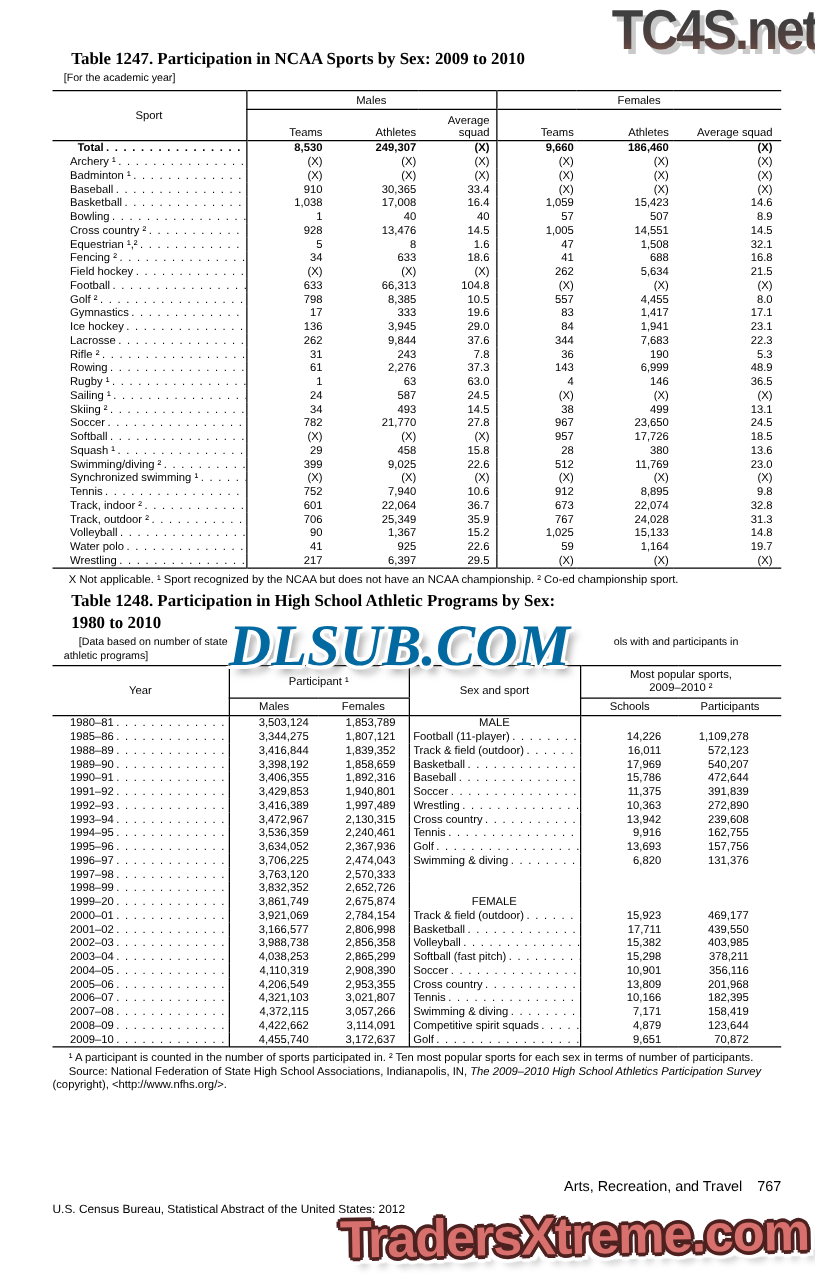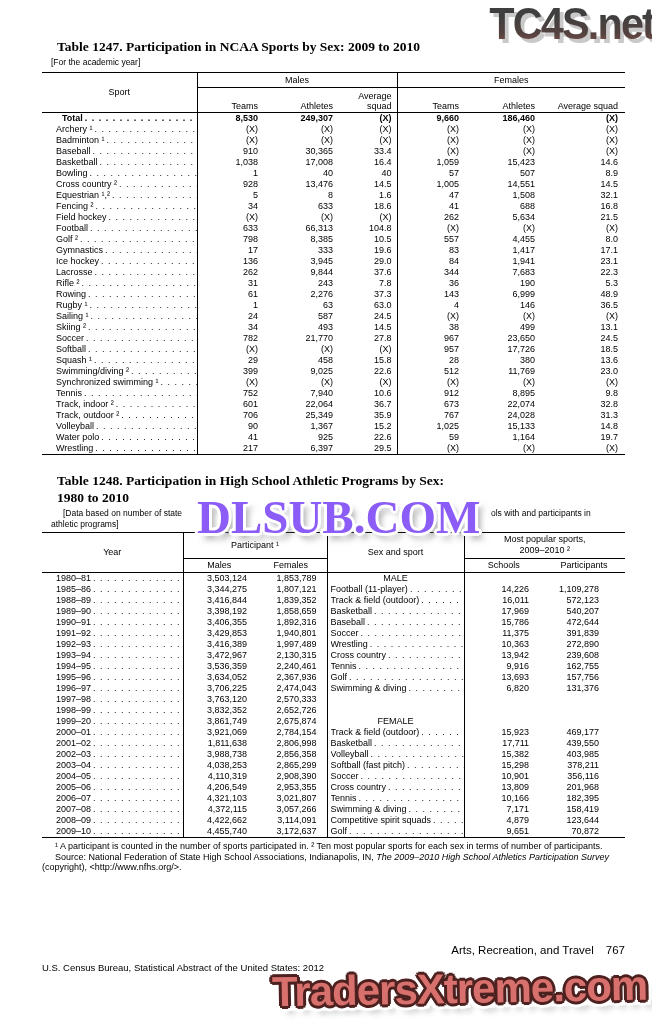--- a/index.html
+++ b/index.html
@@ -68,25 +68,25 @@
   
   .wm{pointer-events:none;white-space:nowrap;}
   .wm-top{position:absolute;top:0px;right:-2px;font-size:45px;font-weight:bold;letter-spacing:-2px;
           transform:scaleX(0.92);transform-origin:right top;line-height:48px;}
   .wm-top .ghost{position:absolute;left:4px;top:4px;color:#c9c9c9;}
   .wm-top .fill{position:relative;color:#474440;}
   @supports ((-webkit-background-clip:text)){
     .wm-top .fill{background:linear-gradient(180deg,#3f3f3f 35%,#544240 70%,#93564b 100%);
                   -webkit-background-clip:text;background-clip:text;color:transparent;}
   }
-  .wm-mid{position:absolute;left:197px;top:492px;font-family:"Liberation Serif",serif;font-weight:bold;
-          font-size:47px;line-height:50px;color:#8b5cf6;
+  .wm-mid{position:absolute;left:183px;top:492px;font-family:"Liberation Serif",serif;font-weight:bold;
+          font-size:47px;line-height:50px;color:#0369a1;
           text-shadow:-2px -2px 0 #fff,2px -2px 0 #fff,-2px 2px 0 #fff,2px 2px 0 #fff,
                       -3px 0 0 #fff,3px 0 0 #fff,0 -3px 0 #fff,0 3px 0 #fff,
-                      5px 6px 6px rgba(110,110,110,.6);}
+                      5px 6px 6px rgba(110,110,110,.6);font-style:italic;}
   .wm-bot{position:absolute;left:272px;top:966px;font-size:42px;font-weight:bold;letter-spacing:-1px;
           line-height:46px;color:#d8716d;transform:rotate(-1deg);
           text-shadow:-2px -2px 0 #4d211f,2px -2px 0 #4d211f,-2px 2px 0 #4d211f,2px 2px 0 #4d211f,
                       -3px 0 0 #4d211f,3px 0 0 #4d211f,0 -3px 0 #4d211f,0 3px 0 #4d211f,
                       -5px -5px 1px #fff,5px -5px 1px #fff,-5px 5px 1px #fff,5px 5px 1px #fff,
                       -6px 0 1px #fff,6px 0 1px #fff,0 -6px 1px #fff,0 6px 1px #fff,
                       6px 8px 6px rgba(0,0,0,.25);}
 </style>
 </head>
 <body>
@@ -554,20 +554,21 @@
             <td class="num c1">6,397</td>
             <td class="num c2">29.5</td>
             <td class="num c3 vl">(X)</td>
             <td class="num c4">(X)</td>
             <td class="num c5">(X)</td>
           </tr>
         </tbody>
     </table>
 
     <div class="fnblock">
+      <p>X Not applicable. ¹ Sport recognized by the NCAA but does not have an NCAA championship. ² Co-ed championship sport.</p>
     </div>
   </section>
 
   <section class="t1248">
     <h1 class="tbl-title">Table 1248. Participation in High School Athletic Programs by Sex:</h1>
     <h1 class="tbl-title">1980 to 2010</h1>
     <div class="tbl-note">
       <span class="np1">[Data based on number of state</span>
       <span class="np2">ols with and participants in</span>
       <span class="np3">athletic programs]</span>
@@ -850,21 +851,21 @@
             <td class="num schools vl">15,923</td>
             <td class="num parts">469,177</td>
           </tr>
           <tr>
             <td class="year">
               <div class="flexwrap">
                 <span class="nm">2001–02</span>
                 <span class="dots"></span>
               </div>
             </td>
-            <td class="num males vl">1,811,638</td>
+            <td class="num males vl">3,166,577</td>
             <td class="num females">2,806,998</td>
             <td class="sportcell vl">
               <div class="flexwrap">
                 <span class="nm">Basketball</span>
                 <span class="dots"></span>
               </div>
             </td>
             <td class="num schools vl">17,711</td>
             <td class="num parts">439,550</td>
           </tr>

